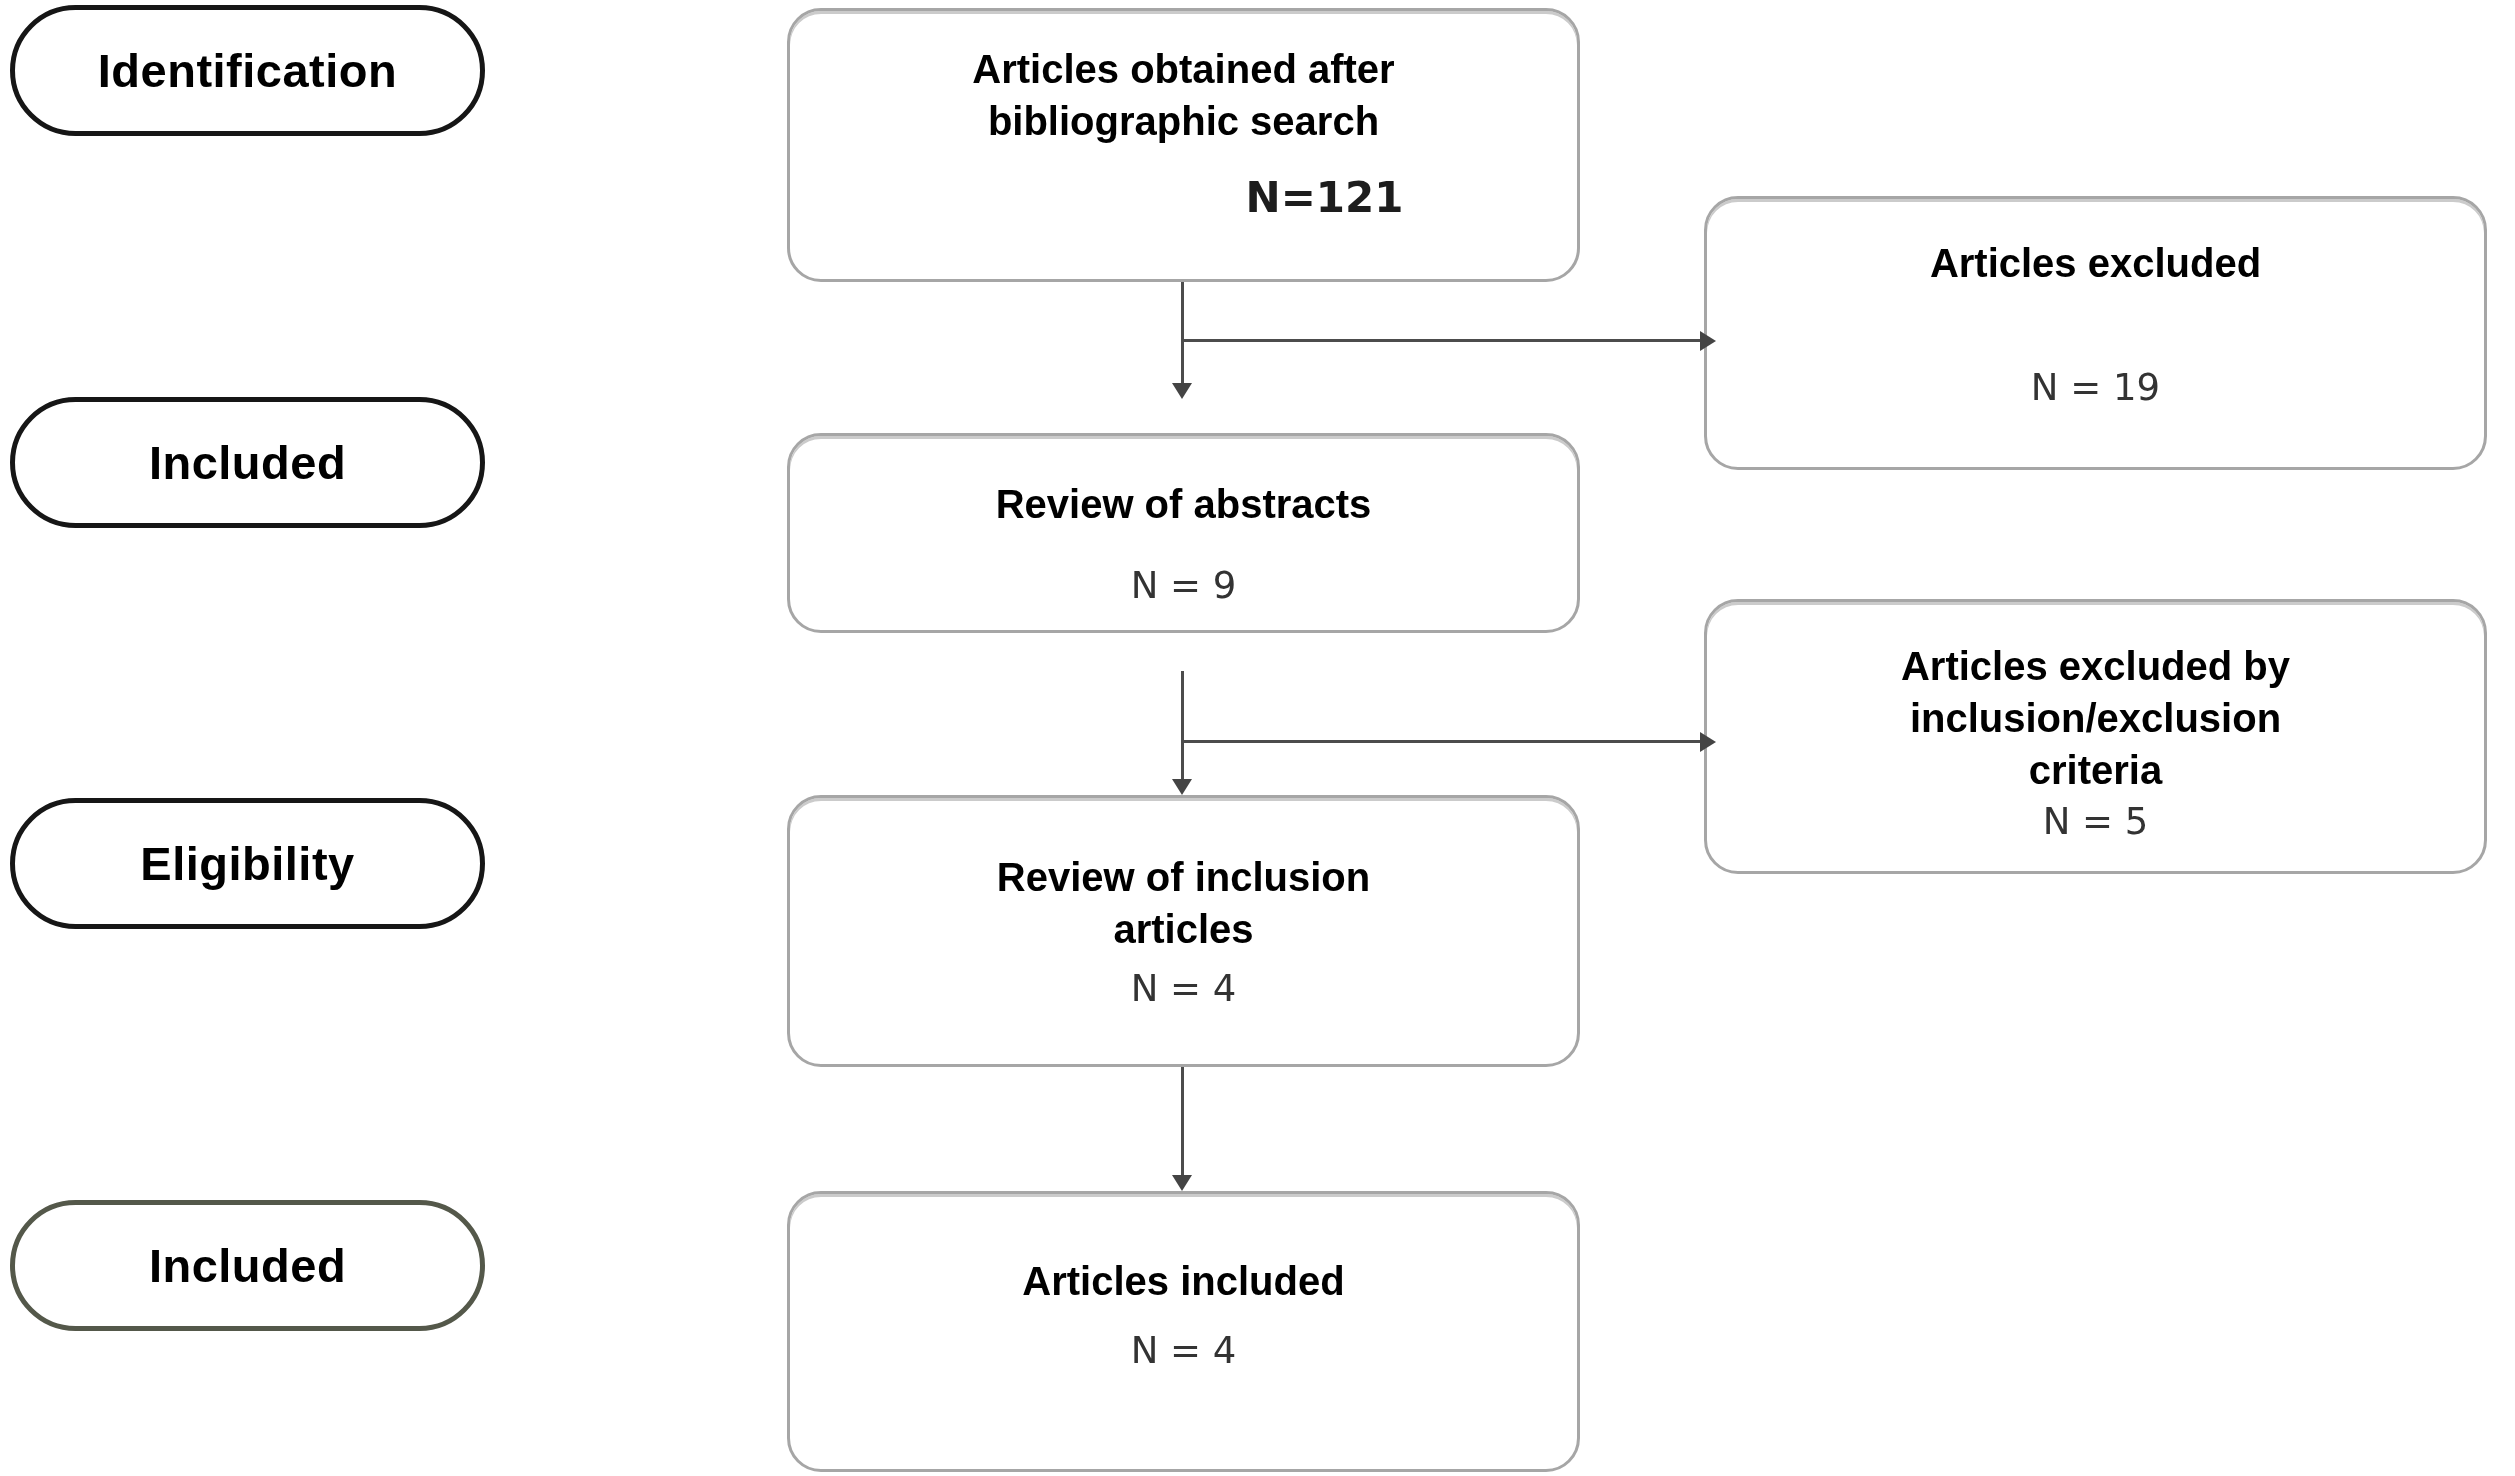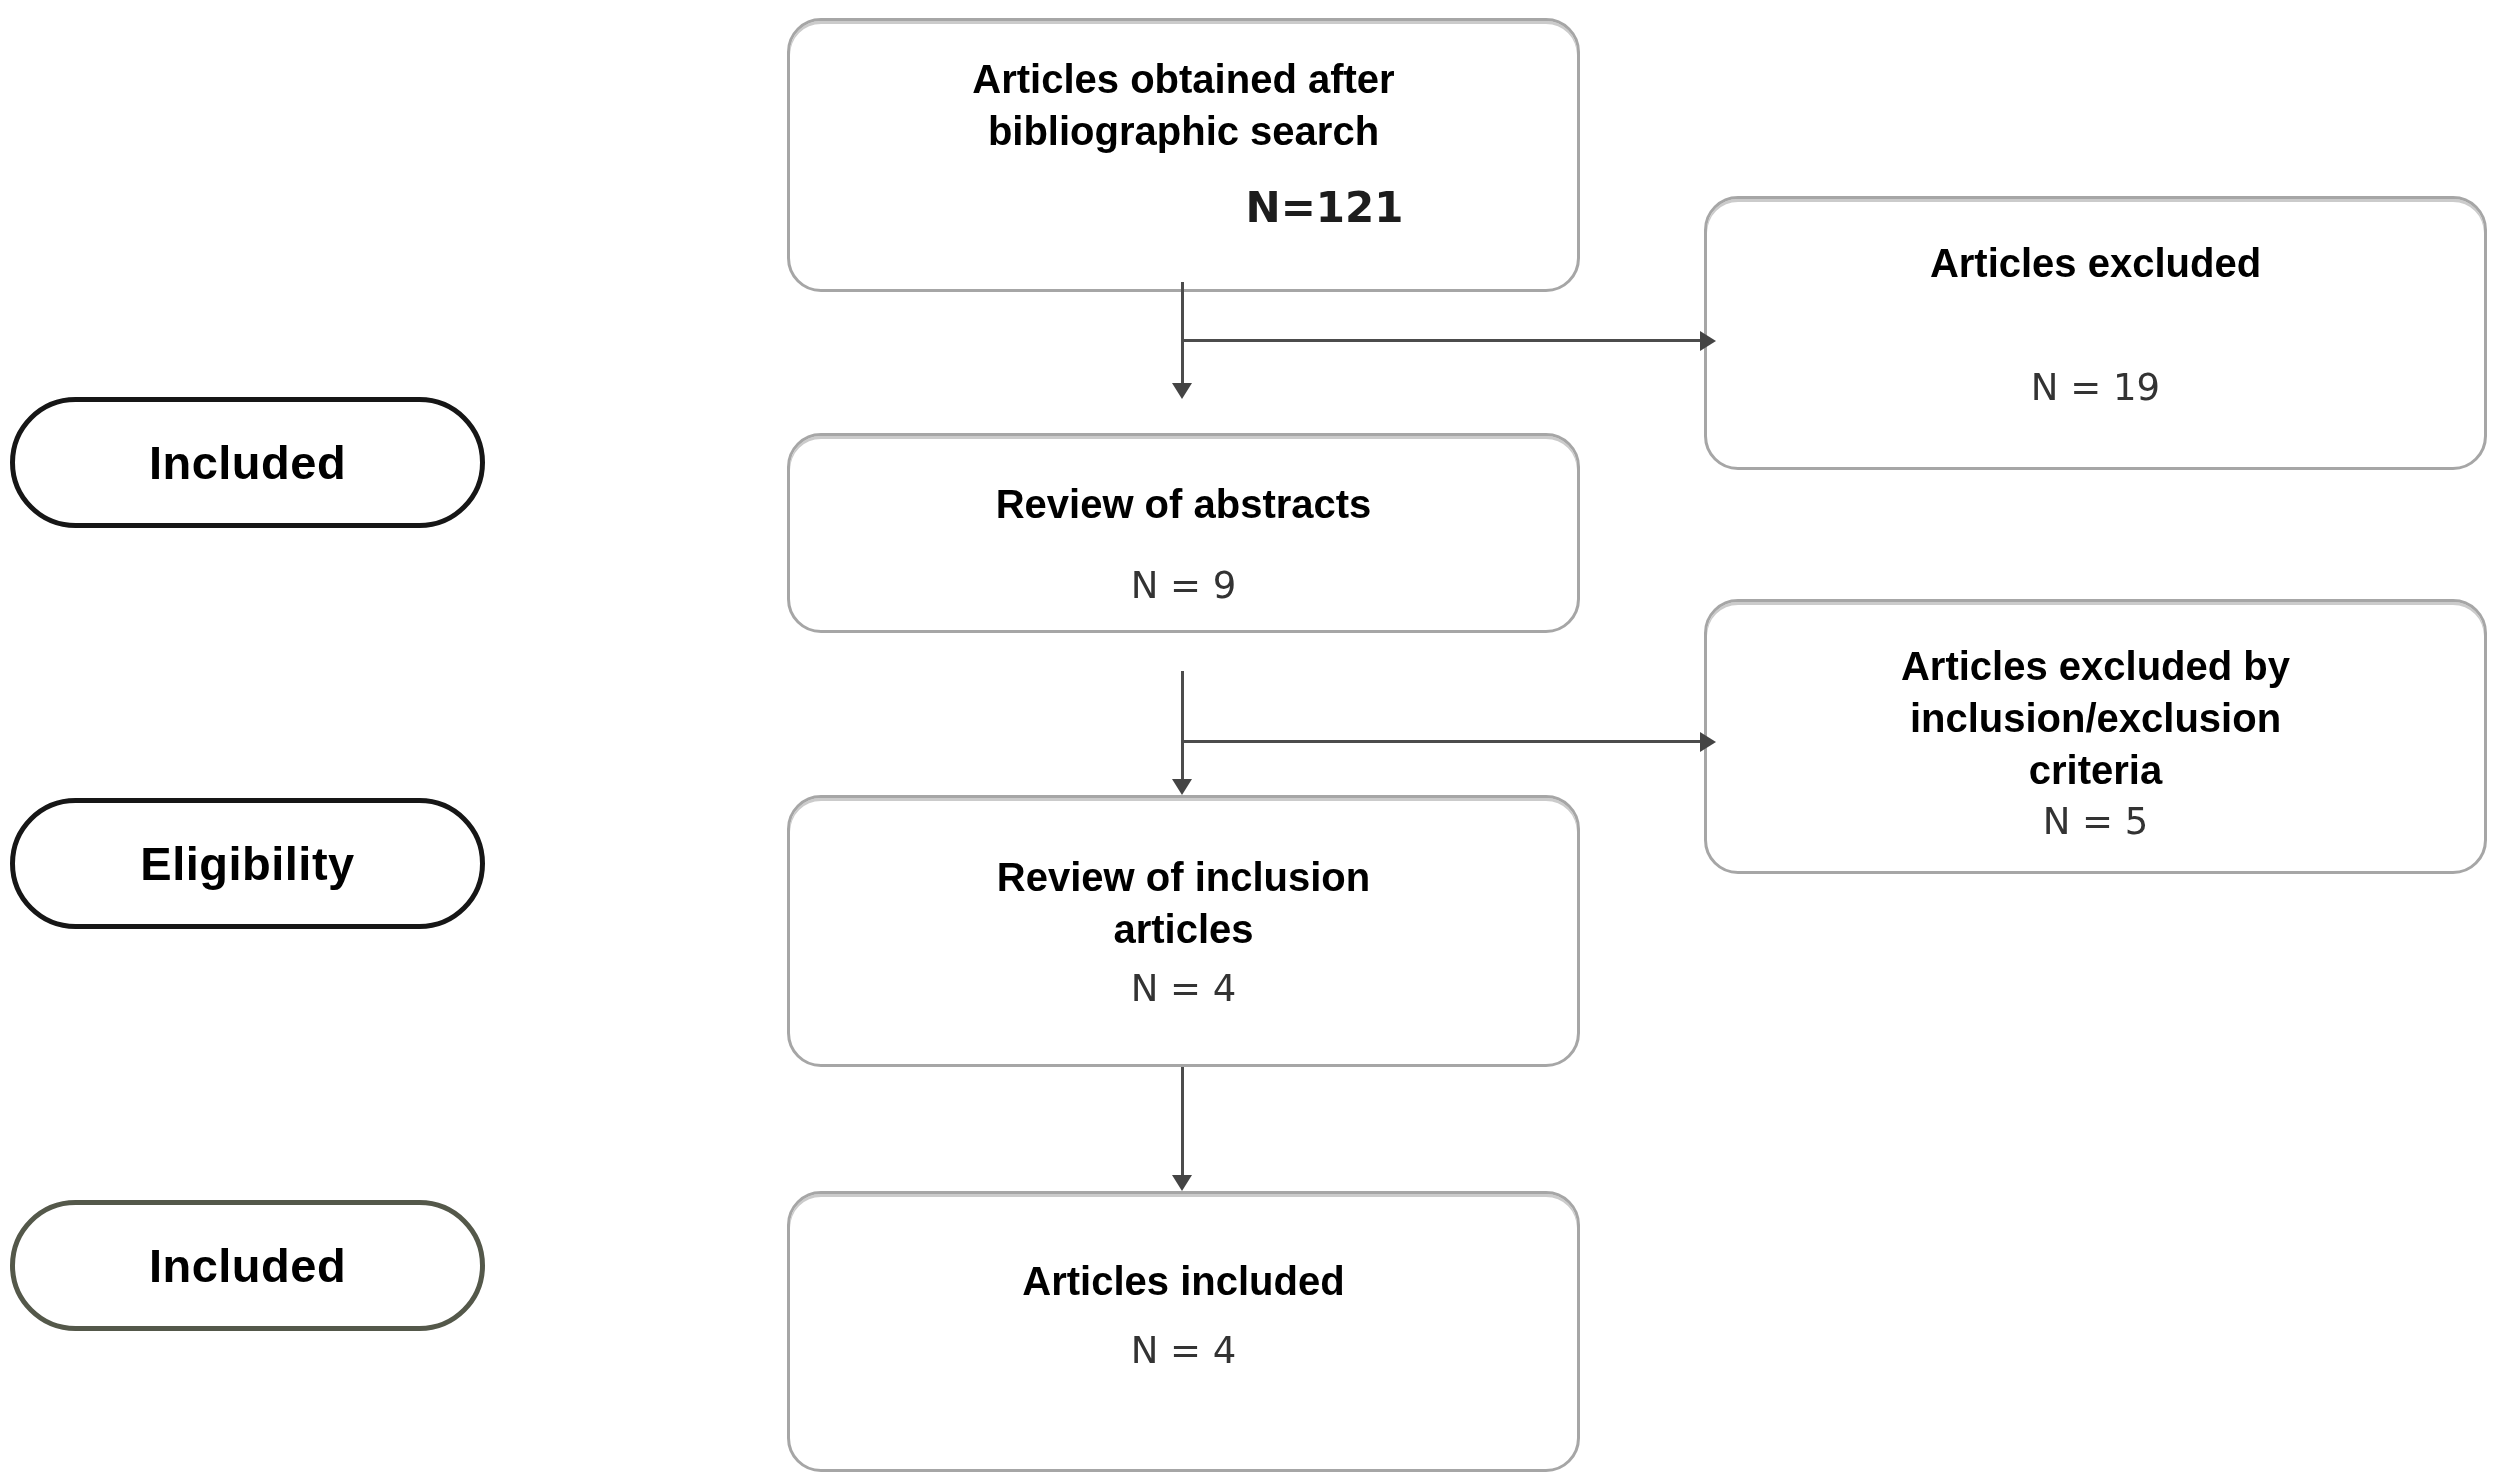--- a/index.html
+++ b/index.html
@@ -58,21 +58,21 @@
   }
   .box .count {
     font-family: "DejaVu Sans", sans-serif;
     font-size: 37px;
     color: #333333;
   }
 
   .main-box { left: 787px; width: 793px; }
   .side-box { left: 1704px; width: 783px; }
 
-  #box-search   { top: 18px;    height: 274px; padding-top: 32px; }
+  #box-search   { top: 8px;    height: 274px; padding-top: 32px; }
   #box-search .count   { margin-top: 26px; transform: translateX(141px); font-weight: 600; font-size: 42px; color: #1d1d1d; }
 
   #box-abstracts { top: 399px; height: 200px; padding-top: 42px; margin-top: 34px; }
   #box-abstracts .count { margin-top: 34px; }
 
   #box-complete { top: 795px;  height: 272px; padding-top: 53px; }
   #box-complete .count  { margin-top: 12px; }
 
   #box-included { top: 1191px; height: 281px; padding-top: 61px; }
   #box-included .count  { margin-top: 22px; }
@@ -107,20 +107,23 @@
     border-top: 10px solid transparent;
     border-bottom: 10px solid transparent;
     border-left: 16px solid #444444;
   }
 </style>
 </head>
 <body>
 
 <div id="canvas">
 
+  <div class="pill" style="top:5px">
+    <span class="pill-label">Identification</span>
+  </div>
   <div class="pill" style="top:397px">
     <span class="pill-label">Included</span>
   </div>
   <div class="pill" style="top:798px">
     <span class="pill-label">Eligibility</span>
   </div>
   <div class="pill pill-included" style="top:1200px">
     <span class="pill-label">Included</span>
   </div>
 

